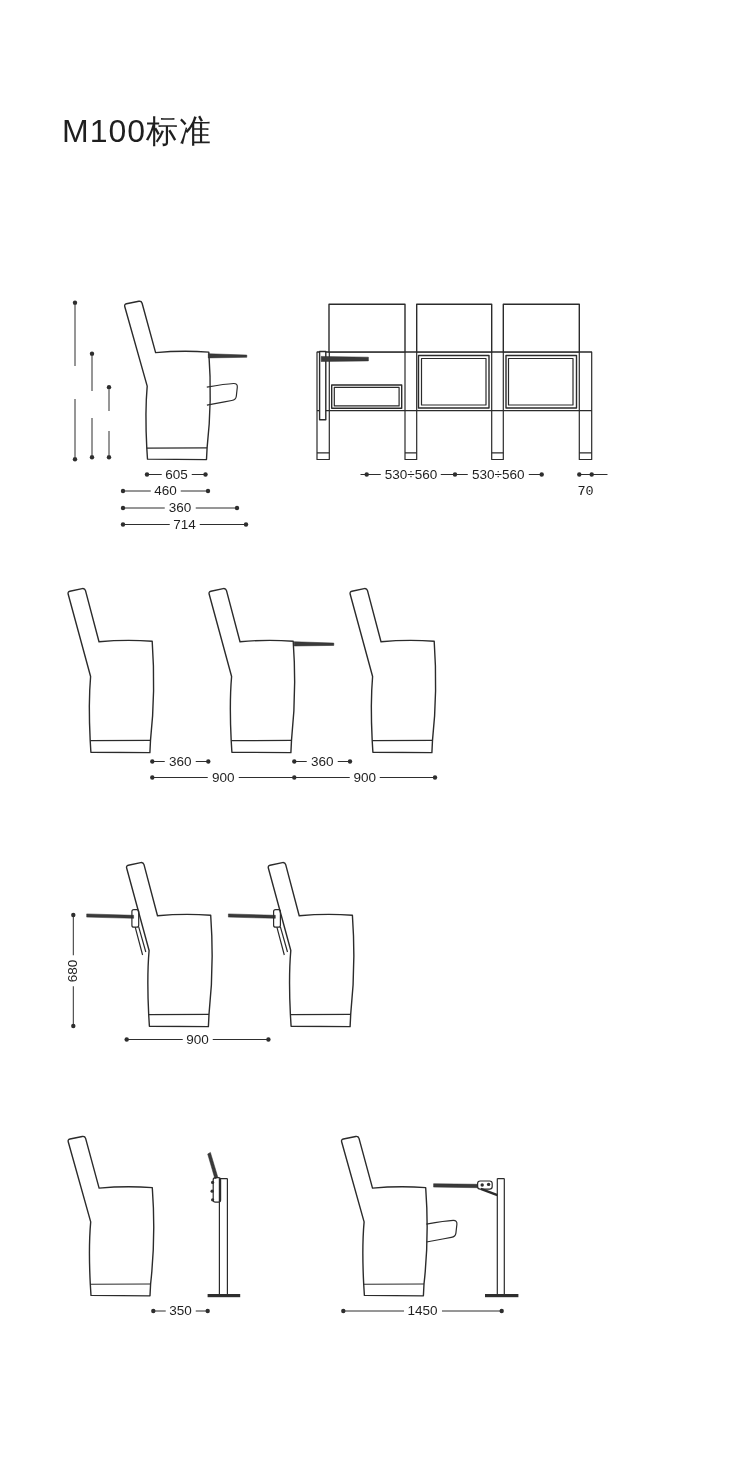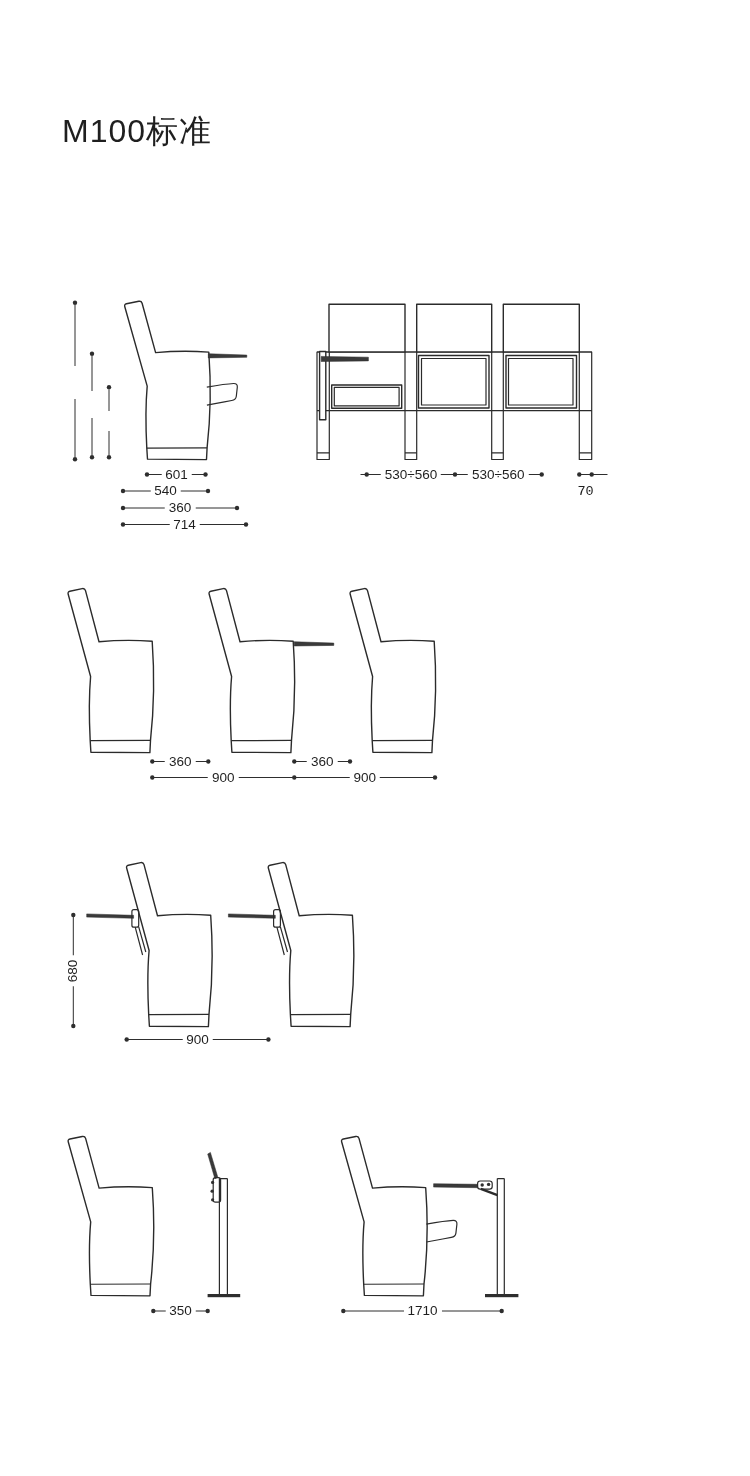--- a/index.html
+++ b/index.html
@@ -181,29 +181,29 @@
         <circle class="dot" cx="268.4" cy="1039.5" r="2.2"></circle>
 
       <path class="dim" d="M153.3,1311 H207.7 M343.3,1311 H501.7"></path>
       <circle class="dot" cx="153.3" cy="1311" r="2.2"></circle>
         <circle class="dot" cx="207.7" cy="1311" r="2.2"></circle>
       <circle class="dot" cx="343.3" cy="1311" r="2.2"></circle>
         <circle class="dot" cx="501.7" cy="1311" r="2.2"></circle>
     </g>
   </svg>
 
-  <span class="dim-label" style="left:176.5px;top:474.5px">601</span>
-  <span class="dim-label" style="left:165.5px;top:491px">540</span>
+  <span class="dim-label" style="left:176.5px;top:474.5px">605</span>
+  <span class="dim-label" style="left:165.5px;top:491px">460</span>
   <span class="dim-label" style="left:180px;top:508px">360</span>
   <span class="dim-label" style="left:184.5px;top:524.5px">714</span>
   <span class="dim-label" style="left:411px;top:474.5px">530÷560</span>
   <span class="dim-label" style="left:498.3px;top:474.5px">530÷560</span>
   <span class="dim-label nobg" style="left:585.5px;top:491.5px">70</span>
   <span class="dim-label" style="left:180.3px;top:761.5px">360</span>
   <span class="dim-label" style="left:322.2px;top:761.5px">360</span>
   <span class="dim-label" style="left:223.3px;top:777.5px">900</span>
   <span class="dim-label" style="left:364.7px;top:777.5px">900</span>
   <span class="dim-label vert" style="left:73.3px;top:970.5px">680</span>
   <span class="dim-label" style="left:197.6px;top:1039.5px">900</span>
   <span class="dim-label" style="left:180.5px;top:1311px">350</span>
-  <span class="dim-label" style="left:422.5px;top:1311px">1710</span>
+  <span class="dim-label" style="left:422.5px;top:1311px">1450</span>
 
 </div>
 
 </body></html>

